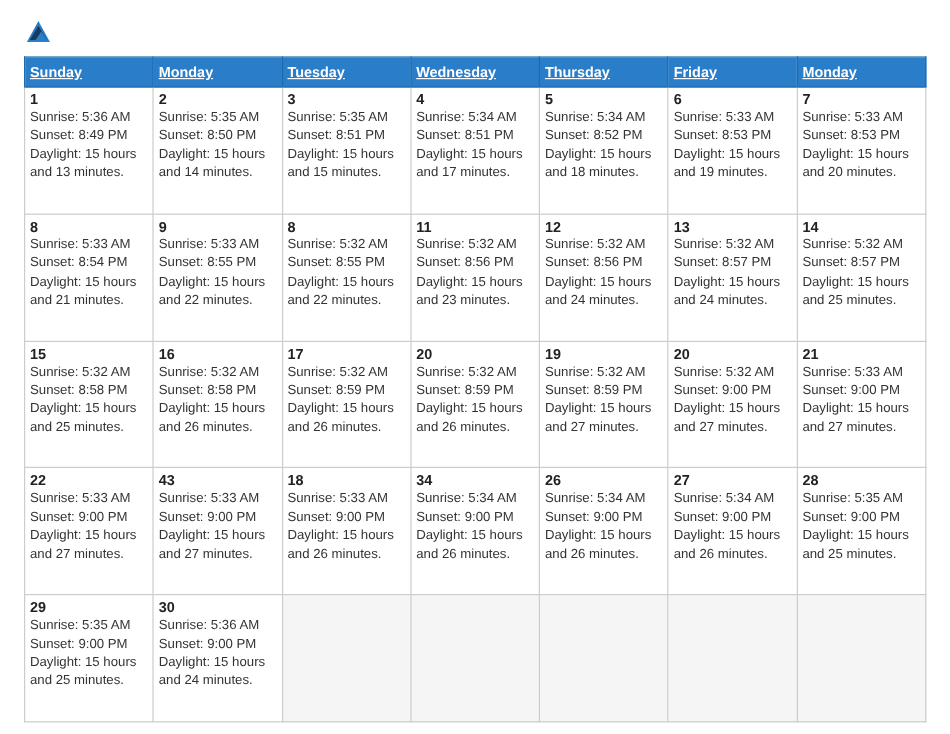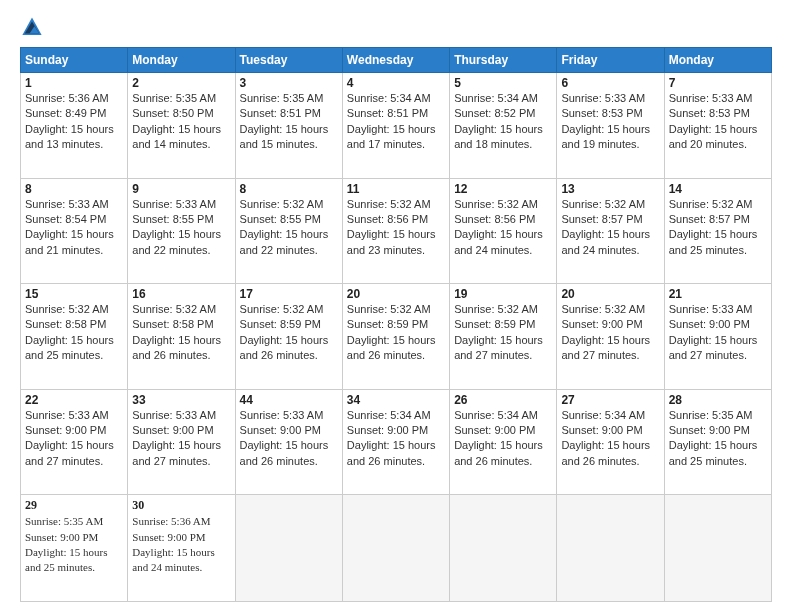--- a/index.html
+++ b/index.html
@@ -62,36 +62,36 @@
       table-layout: fixed;
     }
     .calendar th {
       background: #2a7dc9;
       color: #fff;
       font-size: 12px;
       font-weight: bold;
       padding: 5px 4px;
       text-align: left;
       border: 1px solid #1e6aaa;
+      text-decoration: underline;
     }
     .calendar td {
       border: 1px solid #ccc;
       vertical-align: top;
       padding: 3px 4px;
       font-size: 9.5px;
       color: #333;
       height: 82px;
       background: #fff;
     }
     .calendar td.empty {
       background: #f5f5f5;
     }
     .calendar tr:last-child td {
       height: 70px;
-      font-family: Liberation Serif, serif;
     }
     .day-num {
       font-size: 12px;
       font-weight: bold;
       color: #222;
       display: block;
       margin-bottom: 1px;
     }
     .day-info {
       font-size: 11px;
@@ -289,28 +289,28 @@
         </tr>
         <tr>
           <td>
             <span class="day-num">22</span>
             <div class="day-info" style="white-space: pre-line;">Sunrise: 5:33 AM
 Sunset: 9:00 PM
 Daylight: 15 hours
 and 27 minutes.</div>
           </td>
           <td>
-            <span class="day-num">33</span>
-            <div class="day-info" style="white-space: pre-line;">Sunrise: 5:33 AM
-Sunset: 9:00 PM
-Daylight: 15 hours
-and 27 minutes.</div>
-          </td>
-          <td>
-            <span class="day-num">44</span>
+            <span class="day-num">43</span>
+            <div class="day-info" style="white-space: pre-line;">Sunrise: 5:33 AM
+Sunset: 9:00 PM
+Daylight: 15 hours
+and 27 minutes.</div>
+          </td>
+          <td>
+            <span class="day-num">18</span>
             <div class="day-info" style="white-space: pre-line;">Sunrise: 5:33 AM
 Sunset: 9:00 PM
 Daylight: 15 hours
 and 26 minutes.</div>
           </td>
           <td>
             <span class="day-num">34</span>
             <div class="day-info" style="white-space: pre-line;">Sunrise: 5:34 AM
 Sunset: 9:00 PM
 Daylight: 15 hours

